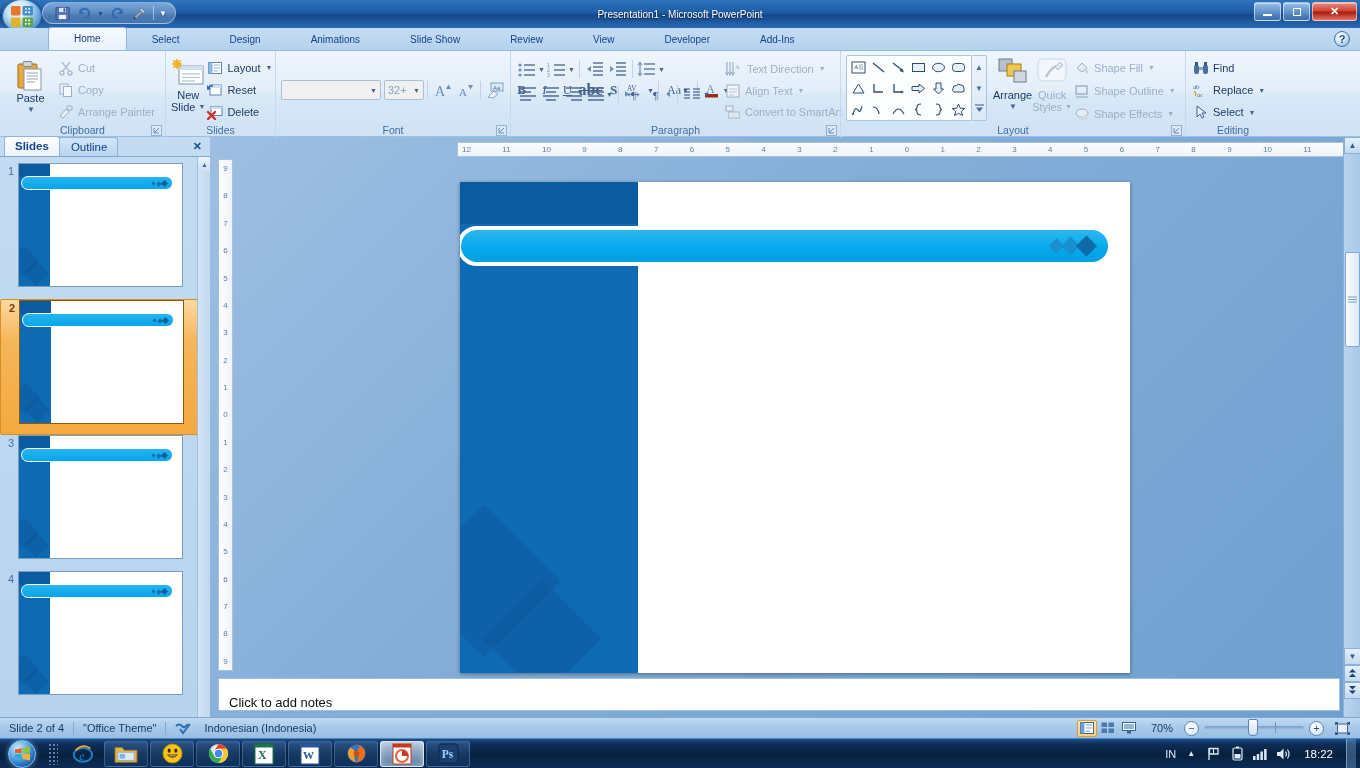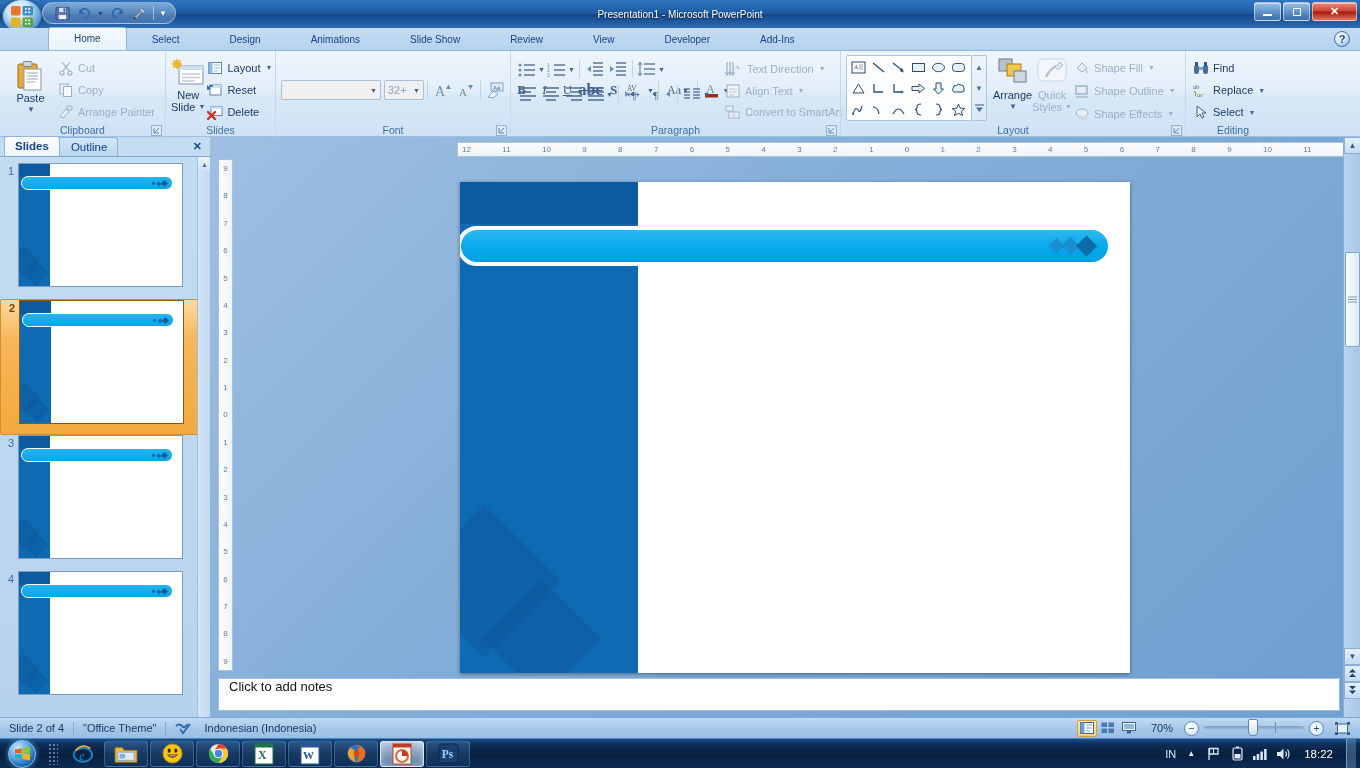--- a/index.html
+++ b/index.html
@@ -255,21 +255,21 @@
     position:absolute; left:1px; top:115px; width:15px; height:95px;
     background: linear-gradient(90deg,#fbfdff,#dce9f7);
     border:1px solid #7ea9d4; border-radius:2px;
     display:flex; align-items:center; justify-content:center; cursor:pointer;
   }
 
   
   .notes {
     position: absolute; left: 218px; top: 678px; width: 1122px; height: 33px;
     background: #fff; border: 1px solid #9dbfe0;
-    display: flex; align-items: flex-start; padding-left: 10px;
+    display: flex; align-items: flex-end; padding-left: 10px;
     font-size: 13px; color: #111; cursor: text;
   }
 
   
   .statusbar {
     position: absolute; left: 0; top: 717px; width: 1360px; height: 21px;
     background: linear-gradient(180deg,#bfd9f2 0%,#a8c9e9 50%,#98bee4 100%);
     border-top: 1px solid #7ea9d4;
     display: flex; align-items: center; font-size: 11px; color: #14375f;
   }

